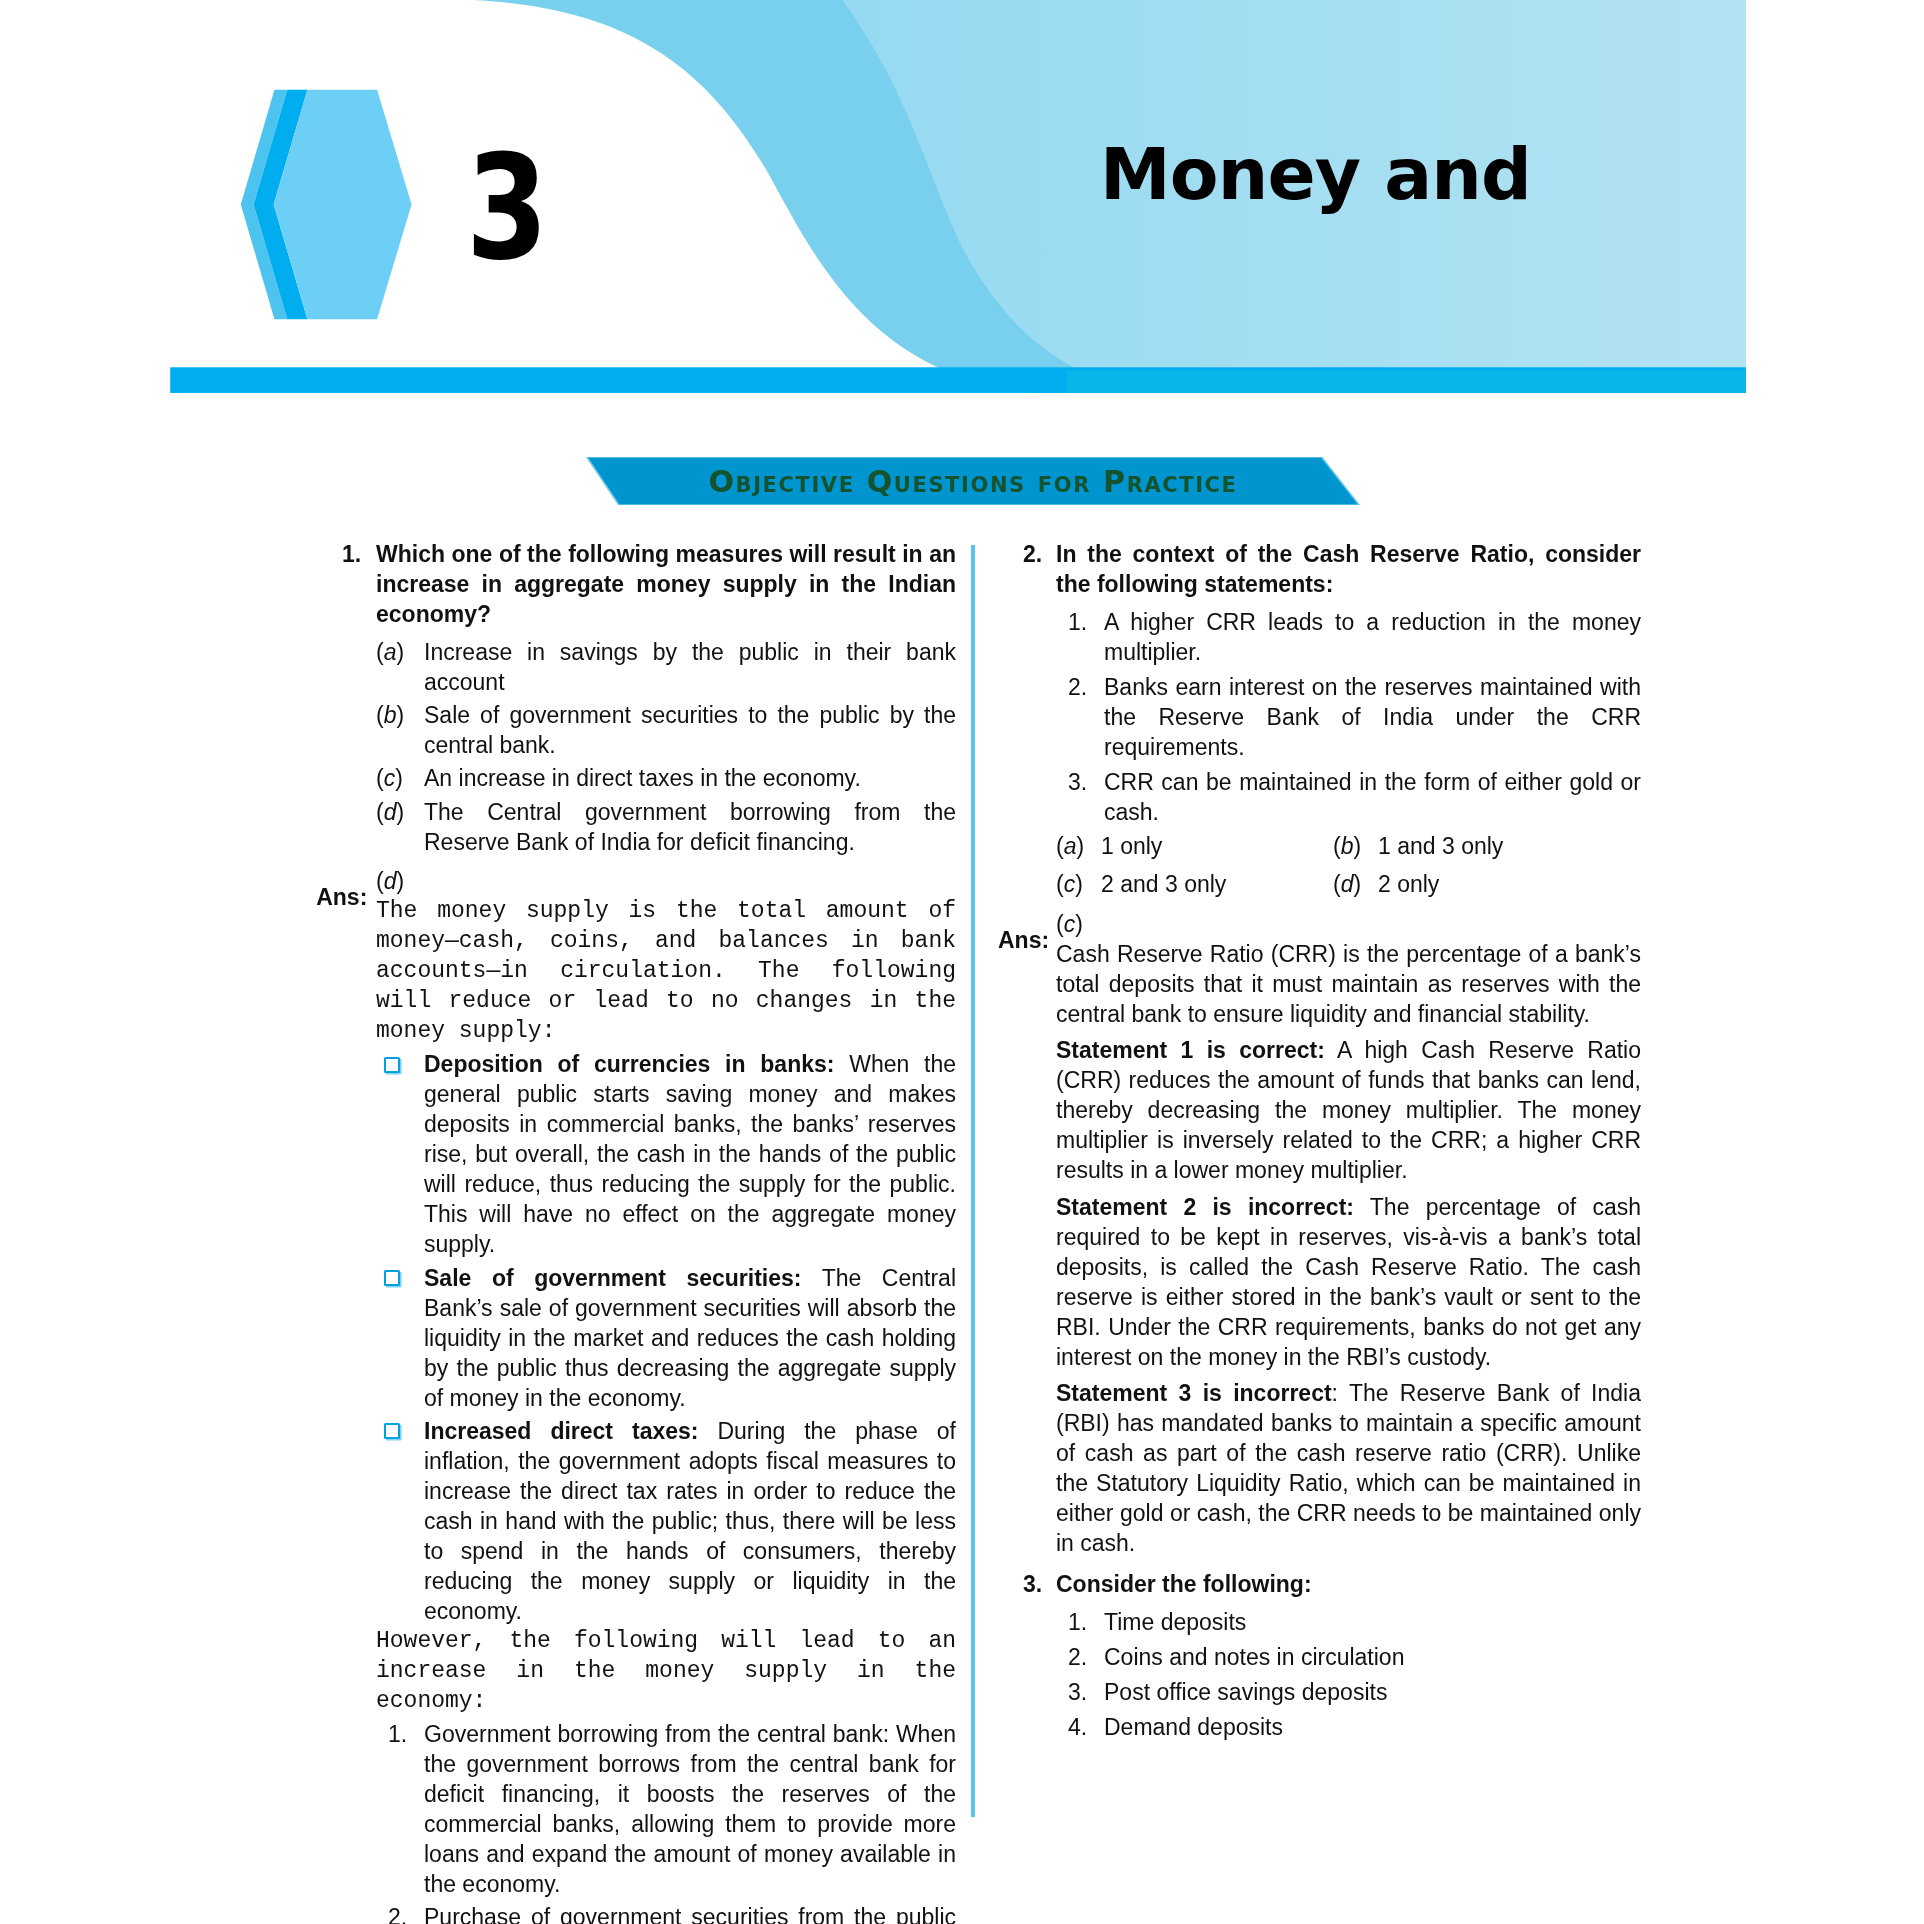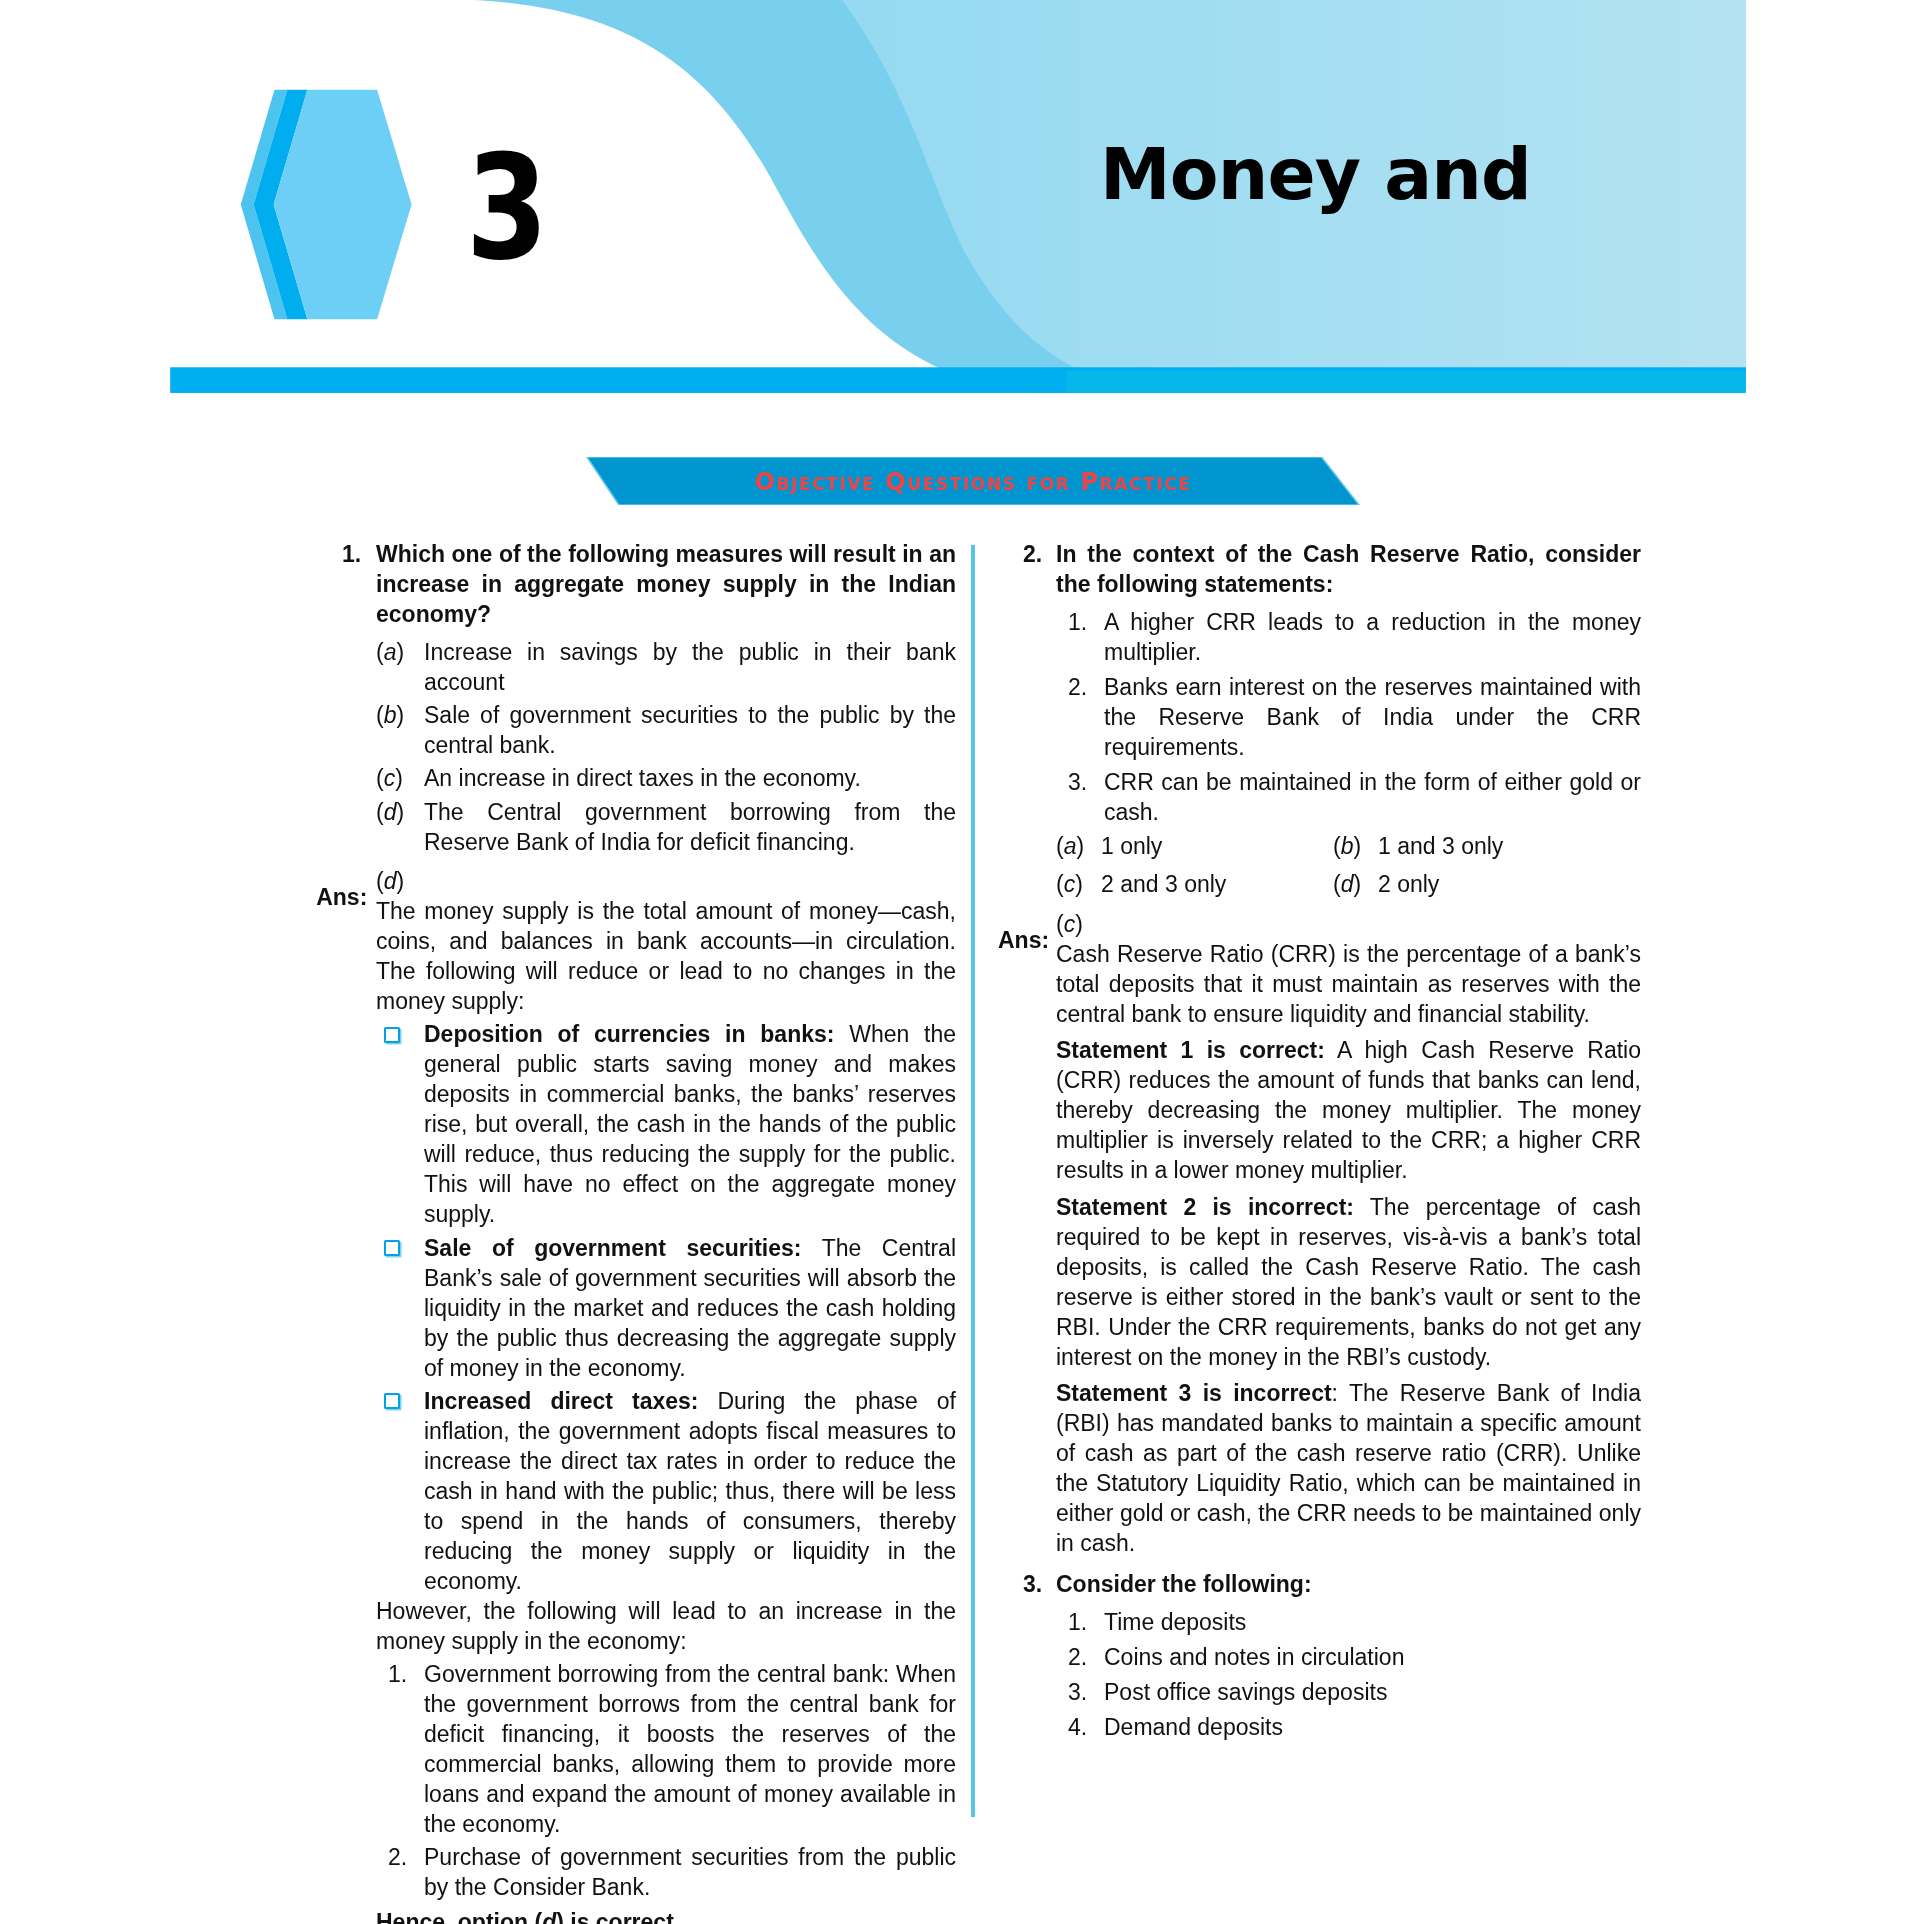--- a/index.html
+++ b/index.html
@@ -8,38 +8,38 @@
   .header-art { position:absolute; left:0; top:0; width:1925px; height:417px; }
   .chapter-number { position:absolute; left:411px; top:136px; width:192px; text-align:center;
          font-family:"DejaVu Sans", sans-serif; font-weight:bold; font-size:144px; line-height:144px; color:#000;
          transform:scaleX(0.82); transform-origin:center; }
   .chapter-title { position:absolute; left:1067px; top:130px; width:497px; text-align:center;
          font-family:"DejaVu Sans", sans-serif; font-weight:bold; font-size:71px; line-height:90px; color:#000;
          letter-spacing:-0.8px; }
   .chapter-title span { display:block; }
   .banner { position:absolute; left:586px; top:457px; width:774px; height:48px; }
   .banner-text { position:absolute; left:586px; top:457px; width:774px; height:40px; line-height:50px;
-         text-align:center; color:#ef4444; font-family:"DejaVu Sans", sans-serif; font-weight:bold;
-         font-size:24px; letter-spacing:1.6px; font-variant:small-caps; }
+         text-align:center; color:#14532d; font-family:"DejaVu Sans", sans-serif; font-weight:bold;
+         font-size:30px; letter-spacing:1.6px; font-variant:small-caps; }
   .divider { position:absolute; left:971px; top:545px; width:4px; height:1272px; background:#56C5EE; }
 
   .col { position:absolute; font-size:23px; line-height:30px; }
   .col-left { left:305px; top:539px; width:651px; }
   .col-right { left:985px; top:539px; width:656px; }
 
   .q { position:relative; padding-left:71px; font-weight:bold; text-align:justify; margin-bottom:8px; }
   .q .num { position:absolute; left:37px; top:0; }
   .col-right .q .num { left:38px; }
   .opt { position:relative; padding-left:119px; text-align:justify; margin-bottom:3.2px; }
   .opt .lbl { position:absolute; left:71px; top:0; }
   .opt .lbl i, .ansval i, i.it { font-style:italic; }
   .ans { position:relative; padding-left:71px; margin-top:9.6px; }
   .ans .ans-label { position:absolute; left:11.2px; top:16px; font-weight:bold; }
   .col-right .ans .ans-label { left:13px; }
-  .para { padding-left:71px; text-align:justify; }
+  .para { padding-left:71px; text-align:justify;font-family:Liberation Mono, monospace; }
   .bullet { position:relative; padding-left:119px; text-align:justify; margin-top:3.2px; }
   .bullet .box { position:absolute; left:79px; top:7.2px; width:12px; height:12px; border:2px solid #00A3E0;
          border-radius:1.6px; box-shadow:1.6px 1.6px 0 #7FD3F2; background:#fff; }
   .bullet b { font-weight:bold; }
   .numitem { position:relative; padding-left:119px; text-align:justify; margin-top:3.2px; }
   .numitem .n { position:absolute; left:83px; top:0; }
   .hence { padding-left:71px; font-weight:bold; margin-top:4.8px; }
   .stmt { position:relative; padding-left:119px; text-align:justify; margin-bottom:4.8px; }
   .stmt .n { position:absolute; left:83px; top:0; }
   .which { padding-left:71px; margin-top:9.6px; margin-bottom:6.4px; }

